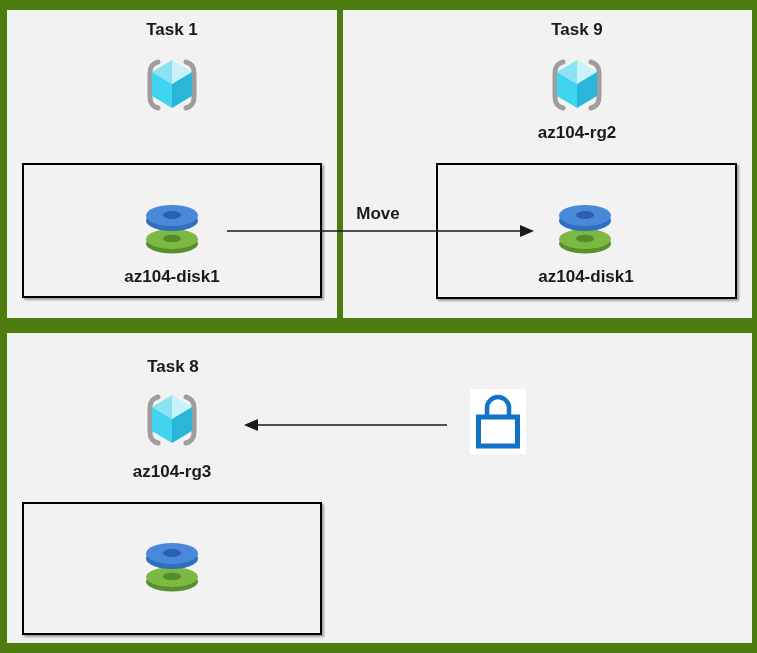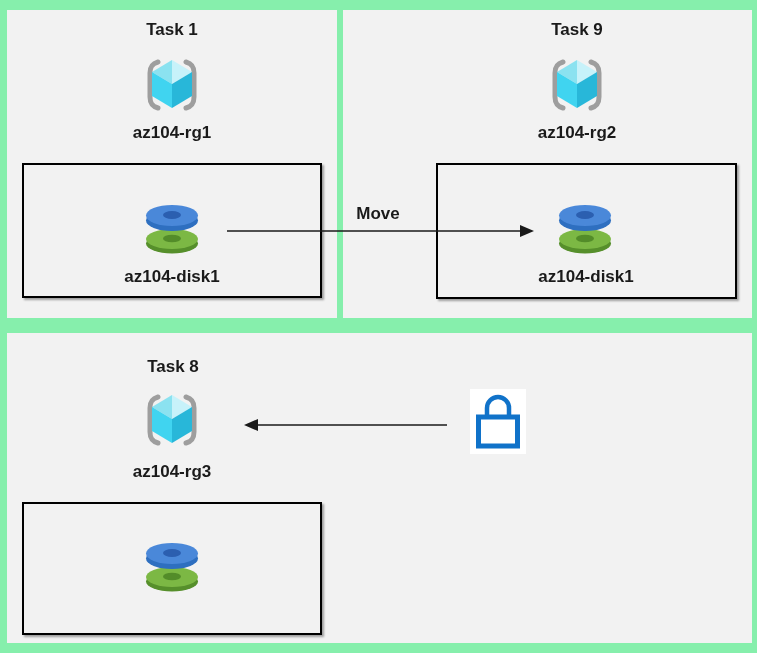--- a/index.html
+++ b/index.html
@@ -1,17 +1,17 @@
 <!DOCTYPE html>
 <html style="--panel-bg: #f2f2f2; --text: #1a1a1a; --arrow: #1a1a1a; --box-border: #000000; --bracket-gray: #9e9e9e; --cube-ul: #8be2f0; --cube-ur: #c7f2fa; --cube-ll: #40d4f0; --cube-lr: #28b7d9; --disk-blue-top: #4a88d9; --disk-blue-rim: #2e6fc0; --disk-blue-hole: #2b5fb0; --disk-green-top: #7cb844; --disk-green-rim: #568f2b; --disk-green-hole: #538c29; --lock-blue: #1072c9; --lock-bg: #ffffff;"><head>
 <meta charset="utf-8">
 <style>
   html,body{margin:0;padding:0;background:#ffffff;}
   .page{
-    position:relative;width:757px;height:653px;background:#86efac;
+    position:relative;width:757px;height:653px;background:#4d7c0f;
     font-family:"Liberation Sans",sans-serif;color:var(--text,#1a1a1a);
     overflow:hidden;
   }
   .panel{position:absolute;background:var(--panel-bg,#f2f2f2);}
   .txt{
     position:absolute;font-weight:bold;font-size:17px;line-height:20px;
     text-align:center;white-space:nowrap;color:var(--text,#1a1a1a);
   }
   .rbox{
     position:absolute;border:2px solid var(--box-border,#000);
@@ -46,21 +46,20 @@
   <div class="txt" style="left:92px;top:20px;width:160px;">Task 1</div>
 
   <svg class="icon" style="left:144px;top:59px;" width="56" height="52" viewBox="0 0 56 52">
     <path class="bracket" d="M14,3 C7,5 6,9 6,14 L6,38 C6,43 7,47 14,49"></path>
     <path class="bracket" d="M42,3 C49,5 50,9 50,14 L50,38 C50,43 49,47 42,49"></path>
     <polygon class="cube-ul" points="28,1 8,13 28,25"></polygon>
     <polygon class="cube-ur" points="28,1 48,13 28,25"></polygon>
     <polygon class="cube-ll" points="8,13 28,25 28,49 8,37"></polygon>
     <polygon class="cube-lr" points="28,25 48,13 48,37 28,49"></polygon>
   </svg>
-  <div class="txt" style="left:92px;top:123px;width:160px;">az104-rg1</div>
 
   <div class="rbox" style="left:22px;top:163px;width:300px;height:135px;"></div>
 
   <svg class="icon" style="left:144px;top:204px;" width="56" height="50" viewBox="0 0 56 50">
     <ellipse class="d-green-rim" cx="28" cy="39.5" rx="26" ry="10"></ellipse>
     <ellipse class="d-green-top" cx="28" cy="35" rx="26" ry="10"></ellipse>
     <ellipse class="d-green-hole" cx="28" cy="34.5" rx="9" ry="3.8"></ellipse>
     <ellipse class="d-blue-rim" cx="28" cy="16.5" rx="26" ry="10.5"></ellipse>
     <ellipse class="d-blue-top" cx="28" cy="11.5" rx="26" ry="10.5"></ellipse>
     <ellipse class="d-blue-hole" cx="28" cy="11" rx="9" ry="4"></ellipse>

